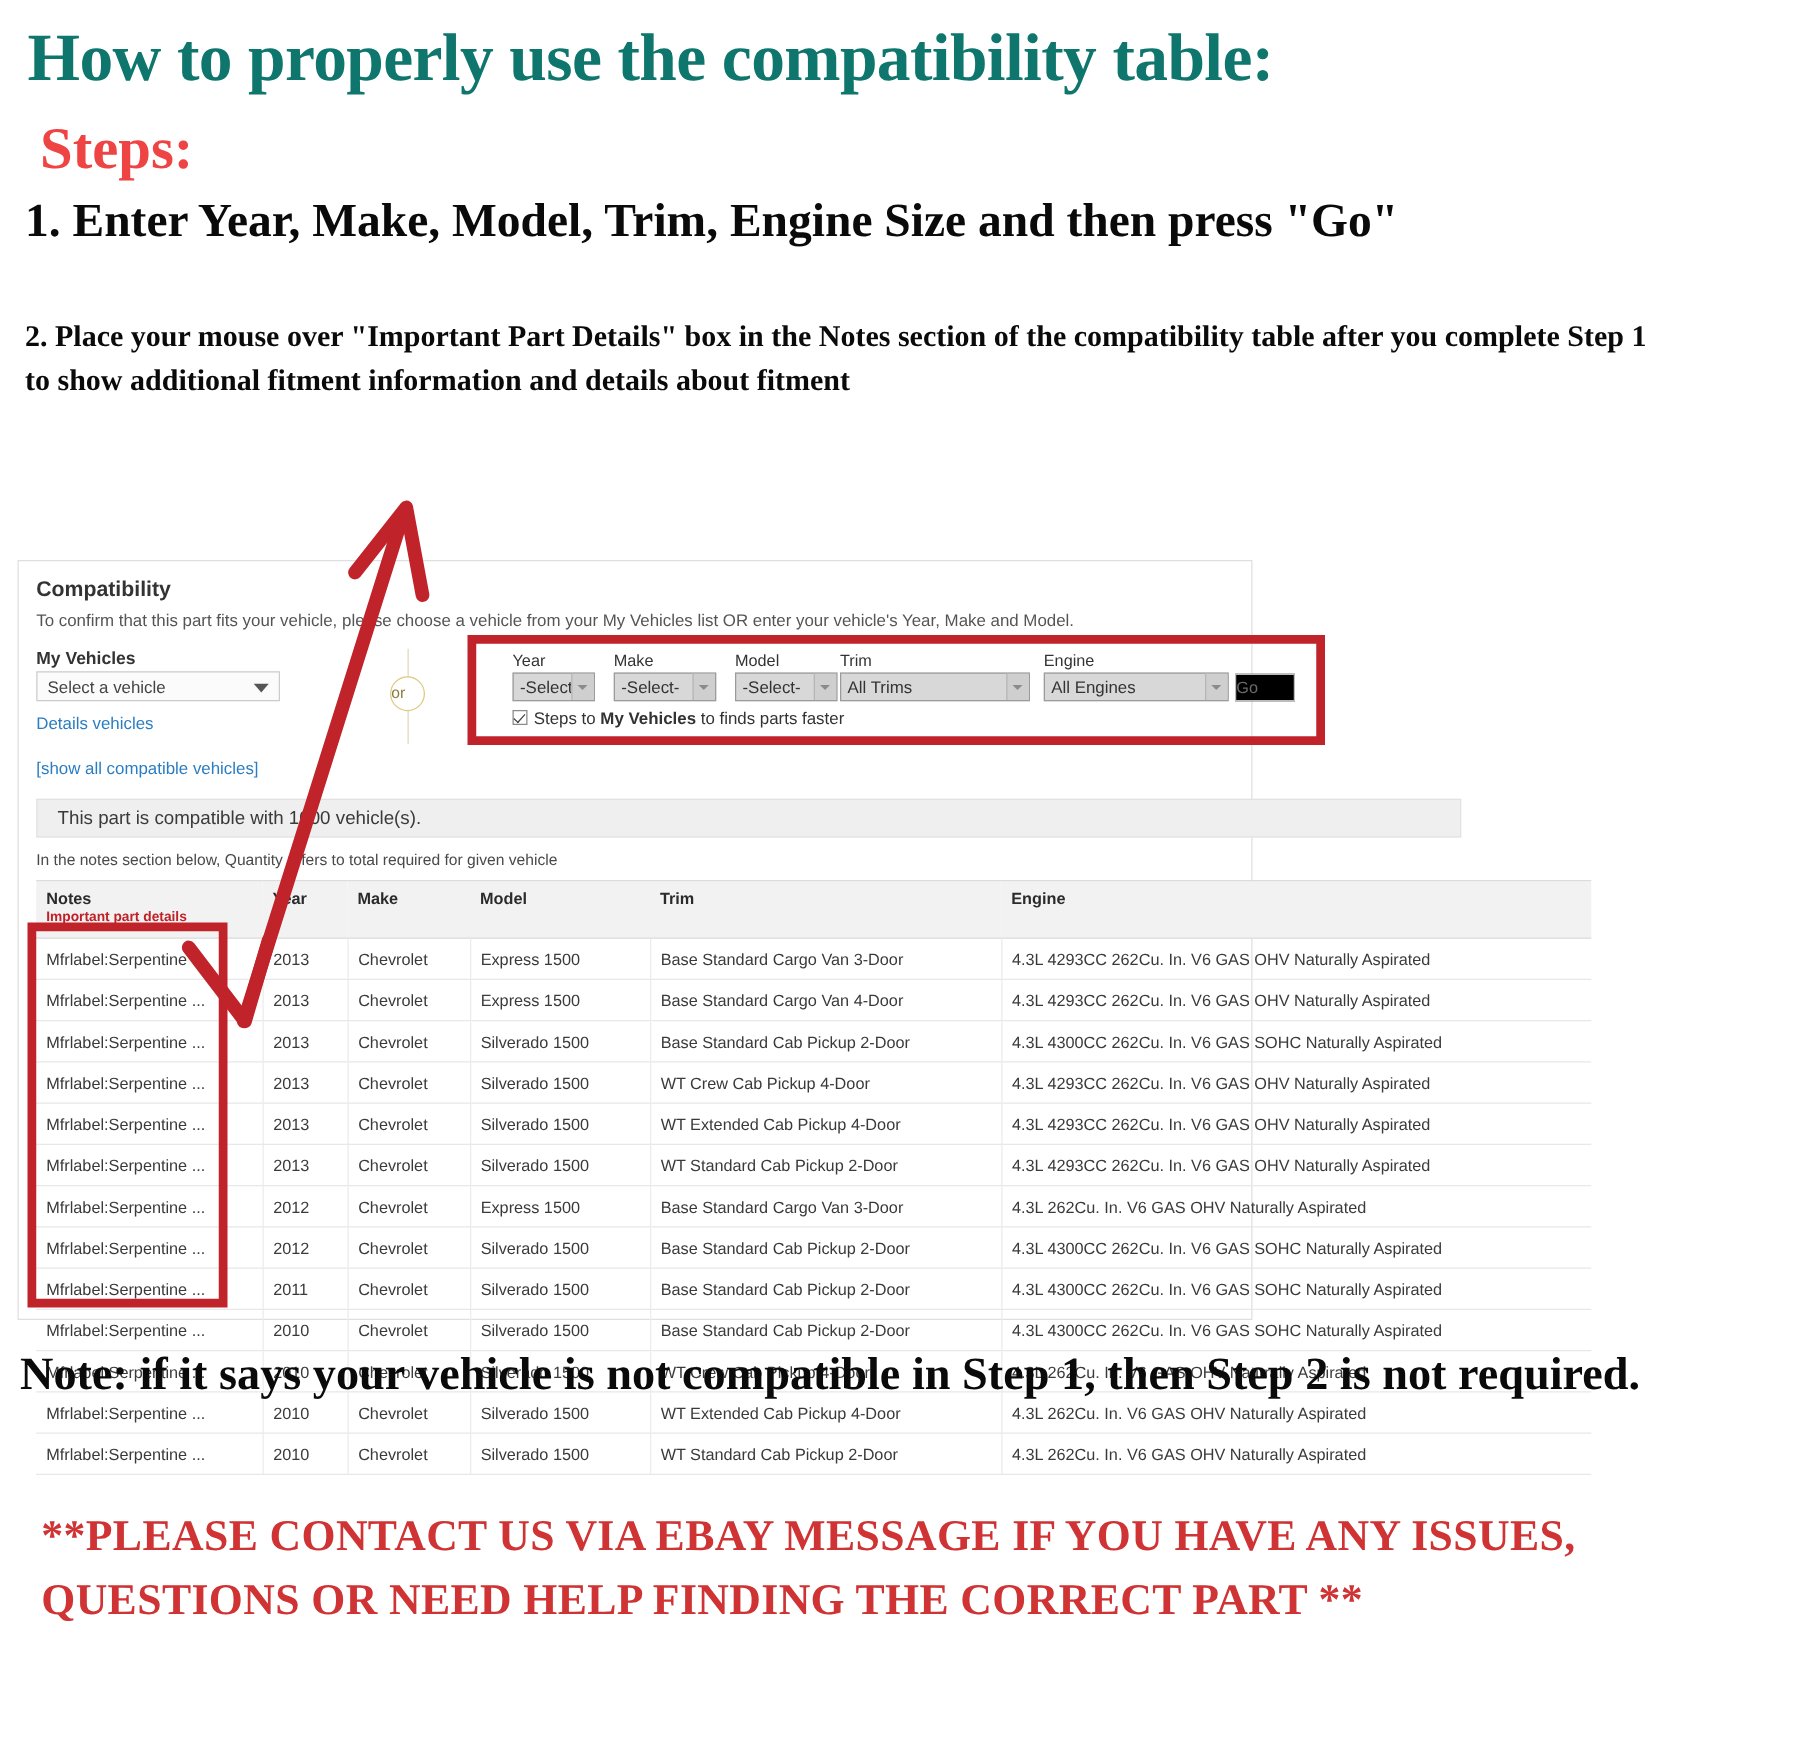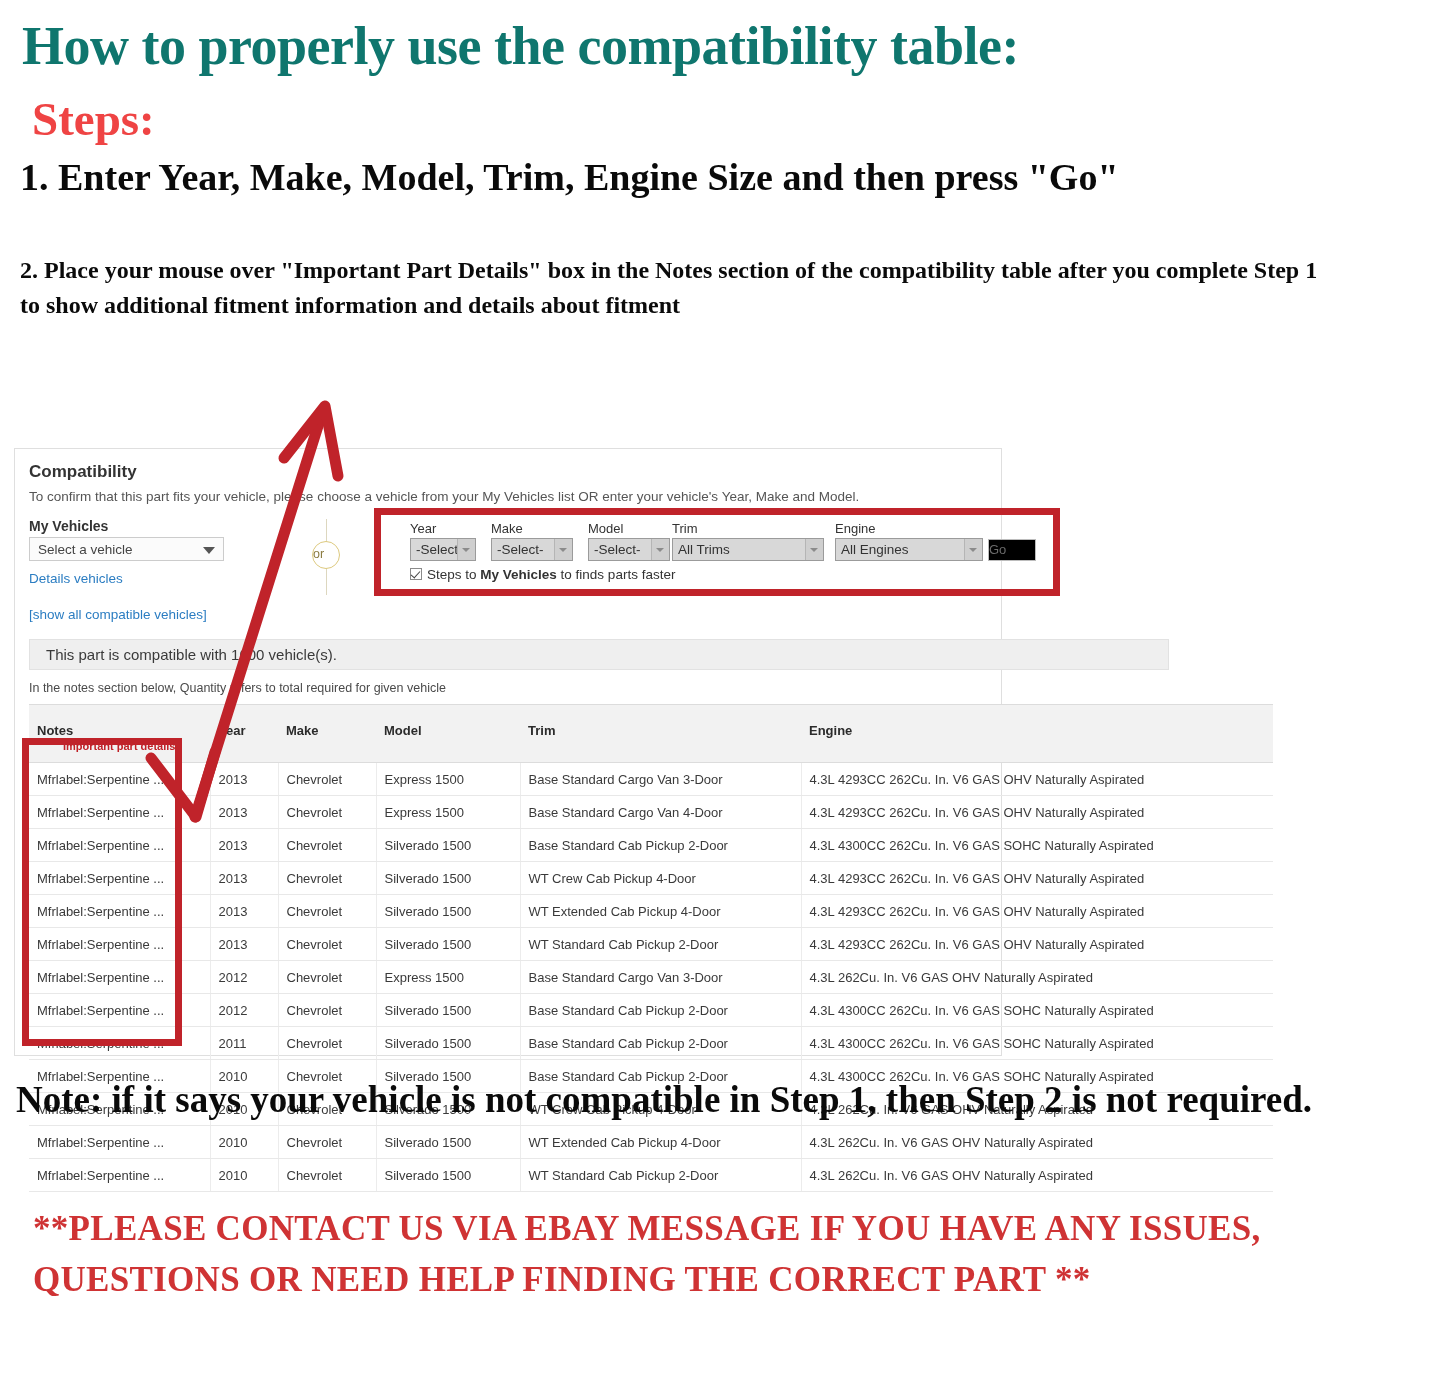--- a/index.html
+++ b/index.html
@@ -331,31 +331,30 @@
     color: #333333;
   }
   .fit-table thead th {
     background: #f2f2f2;
     border-top: 1px solid #dcdcdc;
     border-bottom: 1px solid #dcdcdc;
     text-align: left;
     font-weight: bold;
     font-size: 13px;
     color: #2b2b2b;
-    padding: 18px 8px 9px 8px;
+    padding: 6px 8px 9px 8px;
     vertical-align: top;
     height: 30px;
   }
   .fit-table thead th .imp {
     display: block;
     font-size: 11px;
     color: #c02026;
     font-weight: bold;
     margin-top: 2px;
-    margin-left: 26px;
   }
   .fit-table tbody td {
     border-bottom: 1px solid #e8e8e8;
     border-right: 1px solid #ececec;
     padding: 4px 8px;
     height: 24px;
     font-size: 13px;
     color: #3a3a3a;
     white-space: nowrap;
     overflow: hidden;

